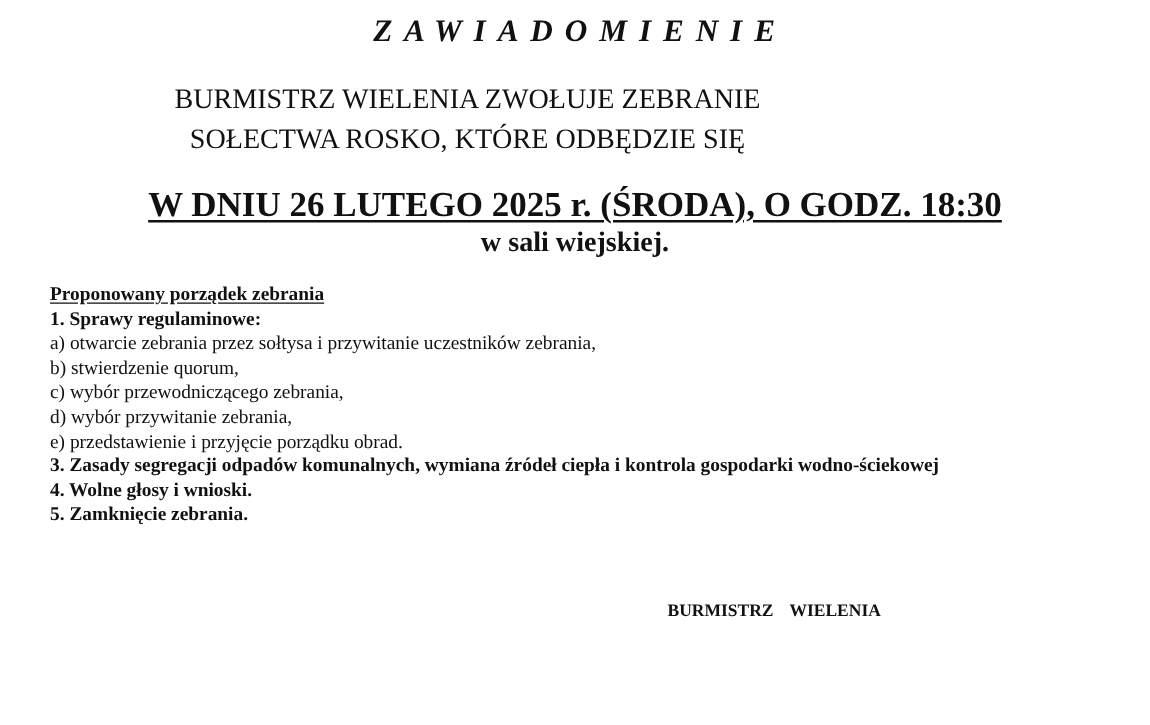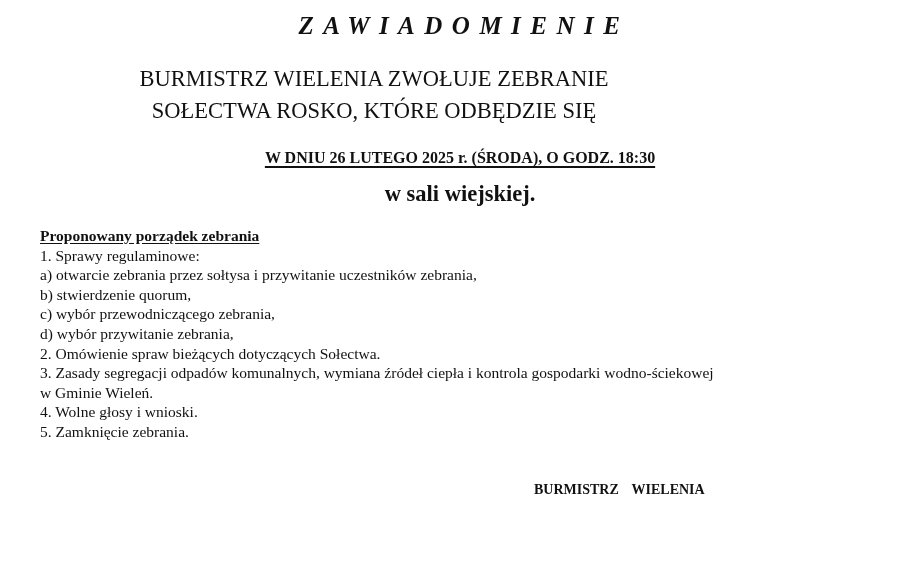--- a/index.html
+++ b/index.html
@@ -29,21 +29,21 @@
     .sub {
       left: 0; width: 748px;
       text-align: center;
       font-size: 22.5px;
     }
     .sub1 { top: 66px; }
     .sub2 { top: 98px; }
     .date {
       left: 0; width: 920px; top: 149px;
       text-align: center;
-      font-size: 16px;
+      font-size: 28px;
       font-weight: bold;
     }
     .date span {
       text-decoration: underline;
       text-decoration-thickness: 2px;
       text-underline-offset: 3px;
     }
     .place {
       left: 0; width: 920px; top: 181px;
       text-align: center;
@@ -53,21 +53,21 @@
     .agenda {
       left: 40px; top: 226px;
       font-size: 15.5px;
       line-height: 19.6px;
     }
     .agenda .heading {
       font-weight: bold;
       text-decoration: underline;
       text-underline-offset: 2px;
     }
-    .agenda .b { font-weight: normal; }
+    .agenda .b { font-weight: bold; }
     .agenda .row { display: block; white-space: nowrap; }
     .sig {
       left: 534px; top: 481px;
       font-size: 14px;
       line-height: 18px;
     }
     .sig .role { font-weight: bold; word-spacing: 3px; }
     .sig .name { font-weight: bold; font-style: italic; padding-left: 3px; }
   </style>
 </head>
@@ -83,22 +83,21 @@
 </div>
 <div class="abs place">w sali wiejskiej.</div>
 
 <div class="abs agenda">
   <span class="row heading">Proponowany porządek zebrania</span>
   <span class="row b">1. Sprawy regulaminowe:</span>
   <span class="row">a) otwarcie zebrania przez sołtysa i przywitanie uczestników zebrania,</span>
   <span class="row">b) stwierdzenie quorum,</span>
   <span class="row">c) wybór przewodniczącego zebrania,</span>
   <span class="row">d) wybór przywitanie zebrania,</span>
-  <span class="row b">2. Omówienie spraw bieżących dotyczących Sołectwa.</span>
+  <span class="row">e) przedstawienie i przyjęcie porządku obrad.</span>
   <span class="row b">3. Zasady segregacji odpadów komunalnych, wymiana źródeł ciepła i kontrola gospodarki wodno-ściekowej</span>
-  <span class="row b">w Gminie Wieleń.</span>
   <span class="row b">4. Wolne głosy i wnioski.</span>
   <span class="row b">5. Zamknięcie zebrania.</span>
 </div>
 
 <div class="abs sig">
   <div class="role" style="white-space:pre;">BURMISTRZ  WIELENIA</div>
 </div>
 
 </body></html>

